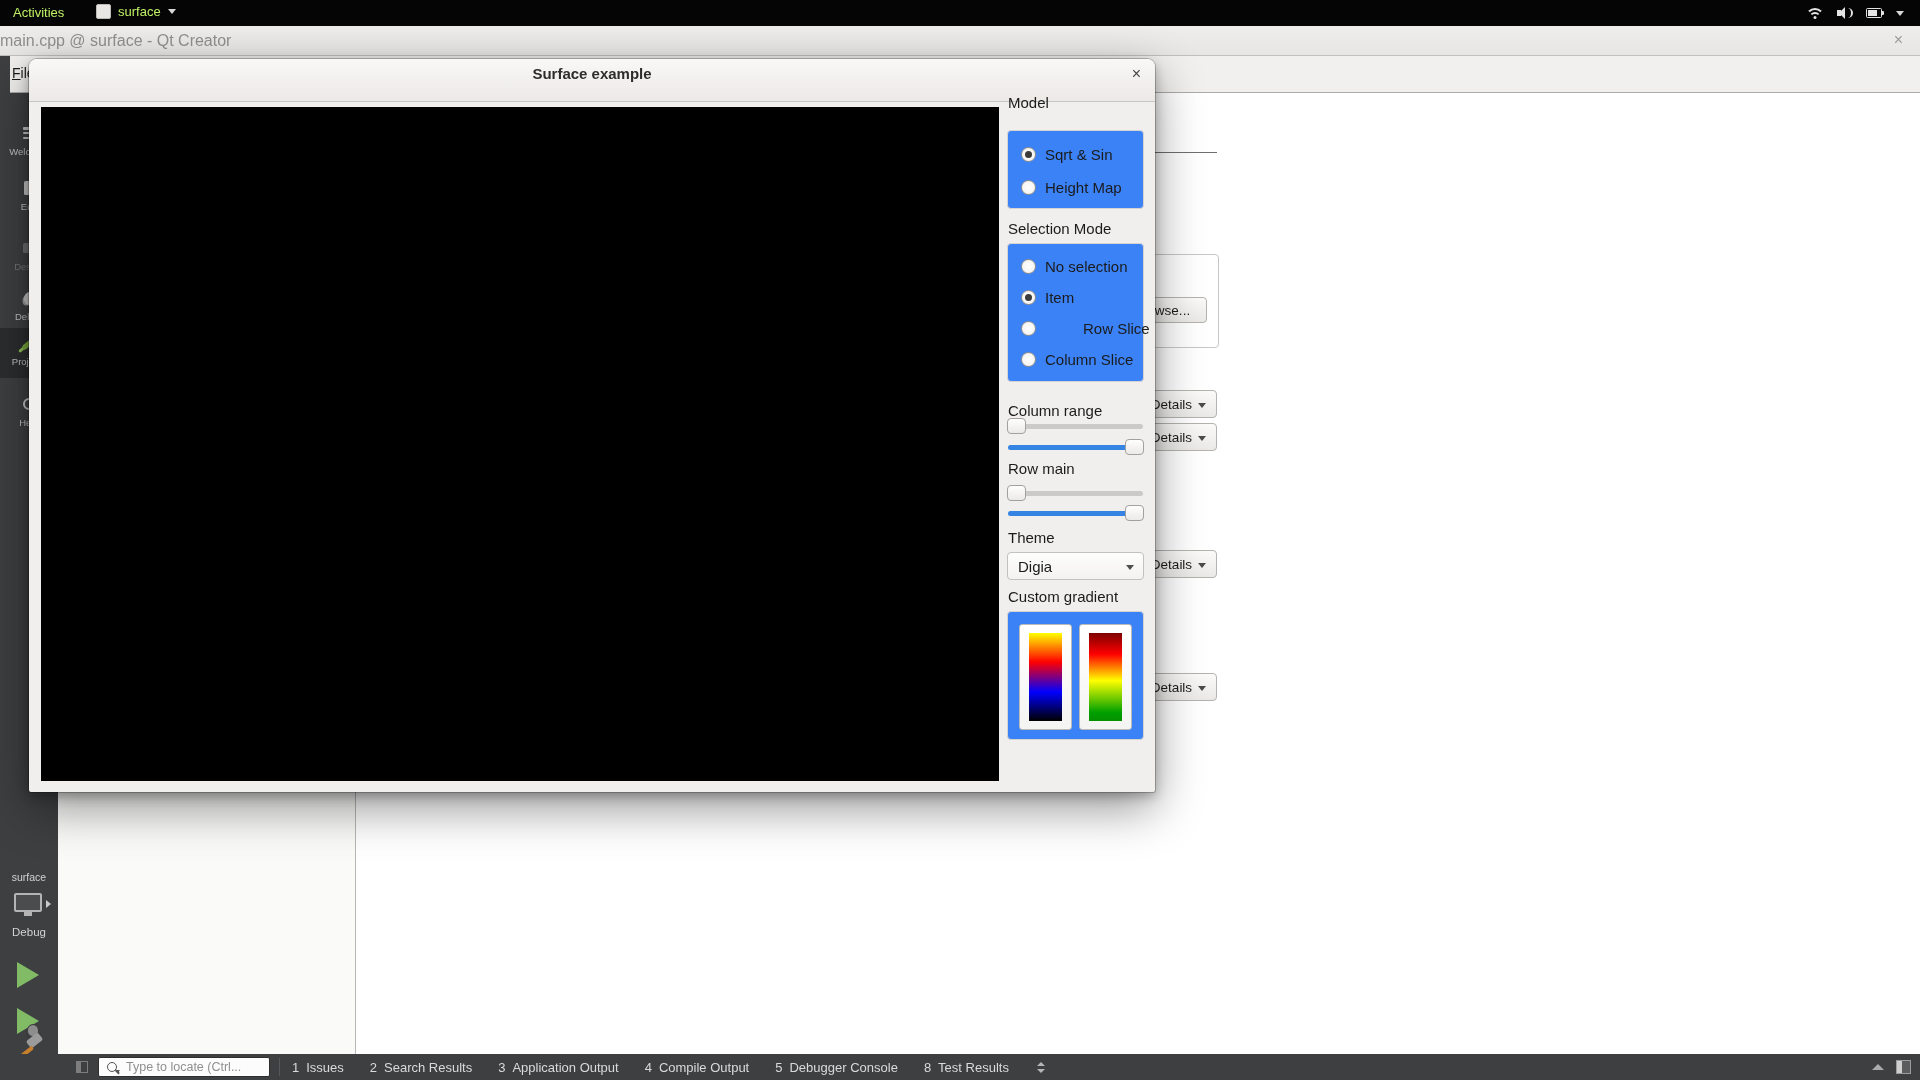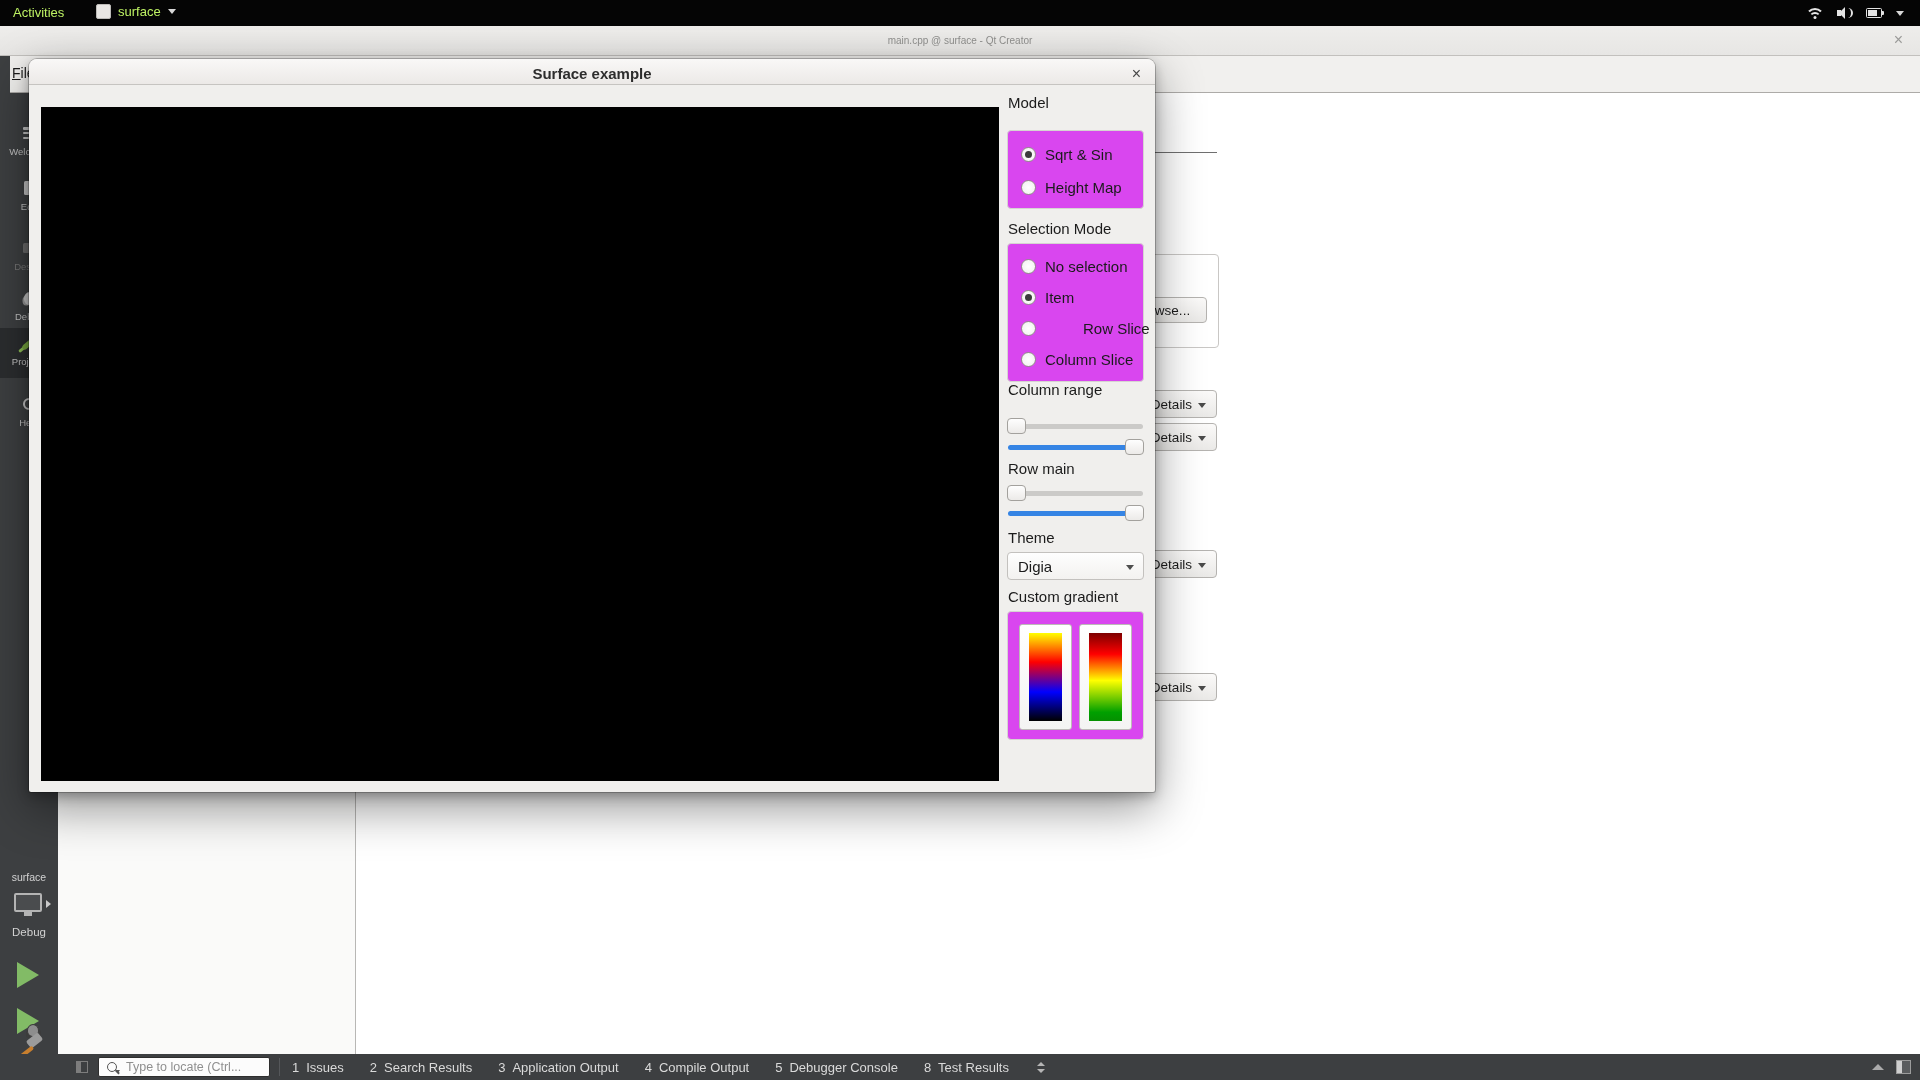--- a/index.html
+++ b/index.html
@@ -22,21 +22,21 @@
   .vol{position:relative;width:15px;height:12px;}
   .vol .box{position:absolute;left:0;top:3px;width:4px;height:6px;background:#e4e4e4;}
   .vol .cone{position:absolute;left:2px;top:0;width:0;height:0;border-right:6px solid #e4e4e4;border-top:6px solid transparent;border-bottom:6px solid transparent;}
   .vol .wave{position:absolute;left:9px;top:1px;width:5px;height:10px;border-right:2px solid #e4e4e4;border-radius:0 7px 7px 0;}
   .bat{position:relative;width:14px;height:8px;border:1px solid #e4e4e4;border-radius:1.5px;}
   .bat::before{content:"";position:absolute;top:1px;left:1px;bottom:1px;width:9px;background:#e4e4e4;}
   .bat::after{content:"";position:absolute;right:-3px;top:2px;width:2px;height:4px;background:#e4e4e4;border-radius:0 1px 1px 0;}
 
   
   .qt-titlebar{position:absolute;left:0;top:26px;width:1920px;height:29px;background:linear-gradient(#eeedeb,#e7e6e4);border-bottom:1px solid #c2c0bd;}
-  .qt-title{line-height:29px;text-align:center;color:#8f8f8d;font-size:10px;}
+  .qt-title{line-height:29px;color:#8f8f8d;font-size:16px;}
   .qt-close{position:absolute;right:17px;top:0;line-height:28px;color:#9a9a98;font-size:16px;cursor:default;}
   .qt-menubar{position:absolute;left:0;top:56px;width:1920px;height:36px;background:#f1f0ee;border-bottom:1px solid #adaba8;}
   .menu-file{position:absolute;left:12px;top:9px;font-size:14px;color:#1a1a1a;}
   .menu-file::first-letter{text-decoration:underline;}
   .menubar-notch{position:absolute;left:0;top:56px;width:10px;height:37px;background:#3d3f41;}
 
   
   .nav-pane{position:absolute;left:58px;top:93px;width:297px;height:961px;background:#fafaf9;}
   .editor-pane{position:absolute;left:355px;top:93px;width:1565px;height:961px;background:#ffffff;border-left:1px solid #b8b7b5;box-sizing:border-box;}
 
@@ -94,31 +94,31 @@
   .sb-updown i{width:0;height:0;border-left:4px solid transparent;border-right:4px solid transparent;}
   .sb-updown .u{border-bottom:4px solid #b5b5b5;}
   .sb-updown .d{border-top:4px solid #b5b5b5;}
   .sb-expand{position:absolute;right:36px;top:10px;width:0;height:0;border-left:6px solid transparent;border-right:6px solid transparent;border-bottom:6px solid #ababab;}
   .sb-panelicon{position:absolute;right:9px;top:6px;width:15px;height:14px;border:1px solid #9c9c9c;box-sizing:border-box;background:linear-gradient(to right,#cfcfcf 5px,#5a5c5e 5px);}
 
   
   .dialog{position:absolute;left:29px;top:59px;width:1126px;height:733px;background:#f0efed;
     border-radius:8px 8px 2px 2px;z-index:50;
     box-shadow:0 0 0 1px rgba(0,0,0,.22),0 16px 48px rgba(0,0,0,.42),0 4px 12px rgba(0,0,0,.28);}
-  .dlg-titlebar{position:absolute;left:0;top:0;width:100%;height:26px;background:linear-gradient(#f9f8f7,#ece9e7);
+  .dlg-titlebar{position:absolute;left:0;top:0;width:100%;height:43px;background:linear-gradient(#f9f8f7,#ece9e7);
     border-bottom:1px solid #c6c4c1;border-radius:8px 8px 0 0;box-sizing:border-box;}
   .dlg-title{line-height:30px;text-align:center;font-size:15px;font-weight:700;color:#2d2d2d;}
   .dlg-close{position:absolute;right:14px;top:0;line-height:30px;font-size:16px;color:#474747;cursor:default;}
   .viewport{position:absolute;left:12px;top:48px;width:958px;height:674px;background:#000;}
 
   .plabel{position:absolute;left:979px;font-size:15px;color:#1b1b1b;line-height:16px;white-space:nowrap;}
-  .pl-model{top:36px;}.pl-selmode{top:162px;}.pl-colrange{top:323px;}
+  .pl-model{top:36px;}.pl-selmode{top:162px;}.pl-colrange{top:344px;}
   .pl-rowrange{top:402px;}.pl-theme{top:471px;}.pl-gradient{top:530px;}
 
-  .gbox{position:absolute;left:978px;width:137px;background:#d946ef;border:1px solid #d6d4d1;border-radius:4px;box-sizing:border-box;}
+  .gbox{position:absolute;left:978px;width:137px;background:#3b82f6;border:1px solid #d6d4d1;border-radius:4px;box-sizing:border-box;}
   .gbox1{top:71px;height:79px;}
   .gbox2{top:184px;height:139px;}
   .gbox3{top:552px;height:129px;}
   .rrow{position:absolute;left:13px;height:16px;display:flex;align-items:center;gap:9px;font-size:15px;color:#1b1b1b;white-space:nowrap;}
   .g1r1{top:15px;}.g1r2{top:48px;}
   .g2r1{top:14px;}.g2r2{top:45px;}.g2r3{top:76px;gap:47px;}.g2r4{top:107px;}
   .radio{width:15px;height:15px;border-radius:50%;background:radial-gradient(#ffffff,#f1f0ee);border:1px solid #928f8a;box-sizing:border-box;position:relative;flex:0 0 auto;}
   .radio.checked::after{content:"";position:absolute;inset:3px;background:#3b3b3b;border-radius:50%;}
 
   .slider{position:absolute;left:978px;width:137px;height:18px;}

